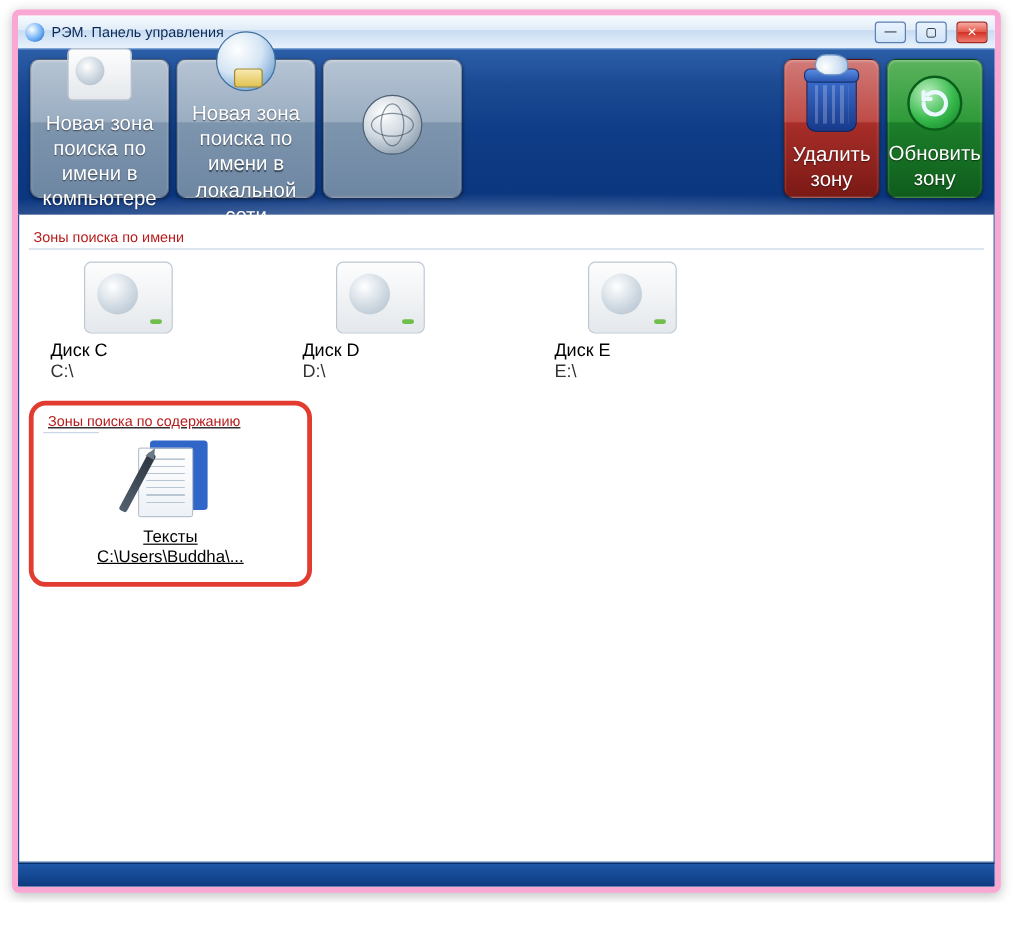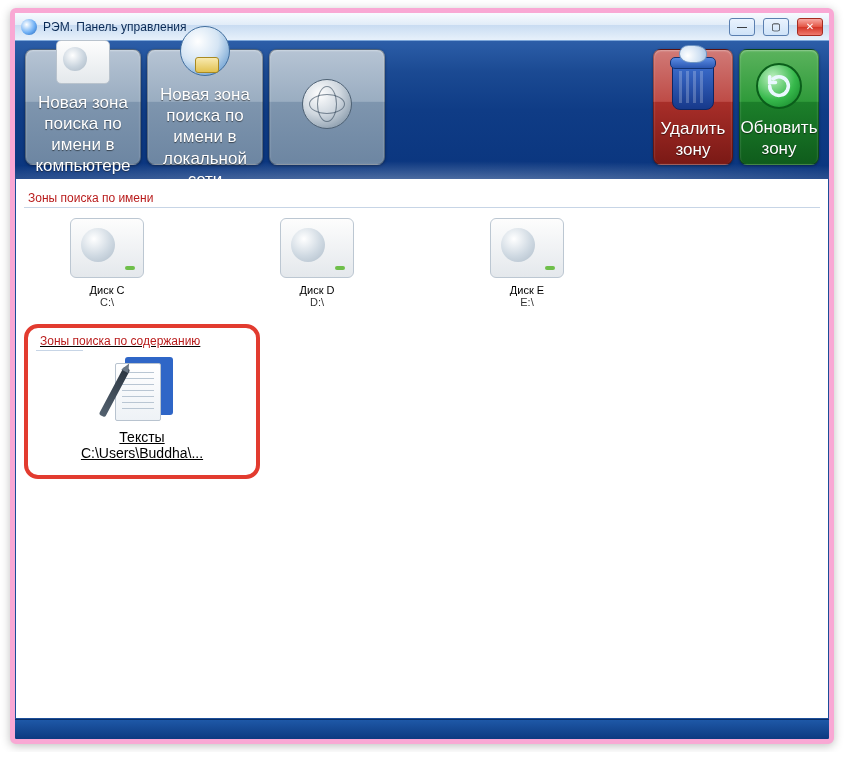--- a/index.html
+++ b/index.html
@@ -233,22 +233,22 @@
   .section-rule.wide{
     background:#c7d5e6;
   }
   .zone-row{
     display:flex;
     gap:80px;
     padding:4px 18px 12px;
   }
   .zone{
     width:130px;
-    text-align:center;
-    font-size:11px;
+    text-align:left;
+    font-size:15px;
     color:#000;
   }
   .zone .zname{ display:block; }
   .zone .zpath{ display:block; color:#333; }
   .zone .big-icon{
     width:74px; height:60px; margin:0 auto 6px;
     background:linear-gradient(#fdfdfd,#e4e8ec);
     border:1px solid #bcc7d2;
     border-radius:6px;
     position:relative;

